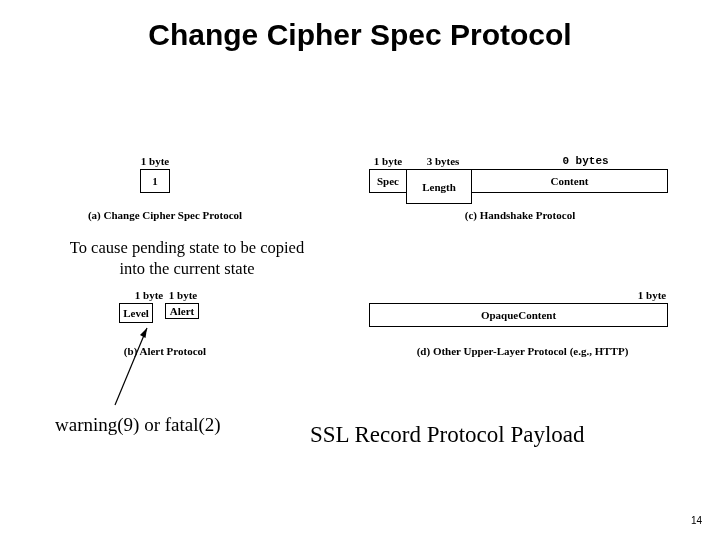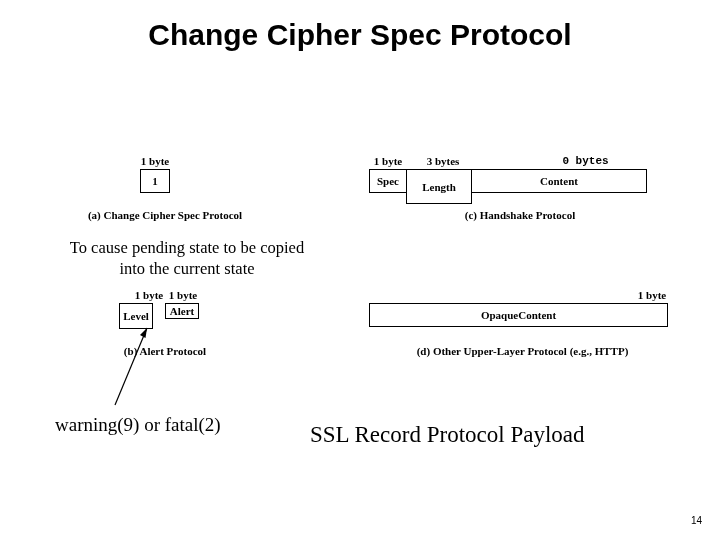--- a/index.html
+++ b/index.html
@@ -80,31 +80,31 @@
   <div class="bytelabel" style="left:55px; top:0px; width:30px;">1 byte</div>
   <div class="cell" style="left:55px; top:14px; width:30px; height:24px;">1</div>
   <div class="cap" style="left:-5px; top:54px; width:170px;">(a) Change Cipher Spec Protocol</div>
 
   <div class="bytelabel" style="left:284px; top:0px; width:38px;">1 byte</div>
   <div class="bytelabel" style="left:330px; top:0px; width:56px;">3 bytes</div>
   <div class="bytelabel" style="left:418px; top:0px; width:165px;font-family:Liberation Mono, monospace;">0 bytes</div>
 
   <div class="cell" style="left:284px; top:14px; width:38px; height:24px;">Spec</div>
   <div class="cell" style="left:321px; top:14px; width:66px; height:35px;">Length</div>
-  <div class="cell" style="left:386px; top:14px; width:176px; height:24px;">Content</div>
+  <div class="cell" style="left:386px; top:14px; width:197px; height:24px;">Content</div>
 
   <div class="cap" style="left:360px; top:54px; width:150px;">(c) Handshake Protocol</div>
 
   <div class="note" style="left:-38px; top:83px; width:280px; text-align:center; white-space:pre-line;">To cause pending state to be copied
 into the current state</div>
 
   <div class="bytelabel" style="left:47px; top:134px; width:34px;">1 byte</div>
   <div class="bytelabel" style="left:81px; top:134px; width:34px;">1 byte</div>
 
-  <div class="cell" style="left:34px; top:148px; width:34px; height:26px;">Level</div>
+  <div class="cell" style="left:34px; top:148px; width:34px; height:20px;">Level</div>
   <div class="cell" style="left:80px; top:148px; width:34px; height:16px;">Alert</div>
 
   <div class="cap" style="left:25px; top:190px; width:110px;">(b) Alert Protocol</div>
 
   <div class="bytelabel" style="left:547px; top:134px; width:40px;">1 byte</div>
   <div class="cell" style="left:284px; top:148px; width:299px; height:24px;">OpaqueContent</div>
   <div class="cap" style="left:320px; top:190px; width:235px;">(d) Other Upper-Layer Protocol (e.g., HTTP)</div>
 
   <svg class="arrow" style="left:20px; top:155px;" width="60" height="110">
     <line x1="10" y1="95" x2="42" y2="18" stroke="#000" stroke-width="1.2"></line>

